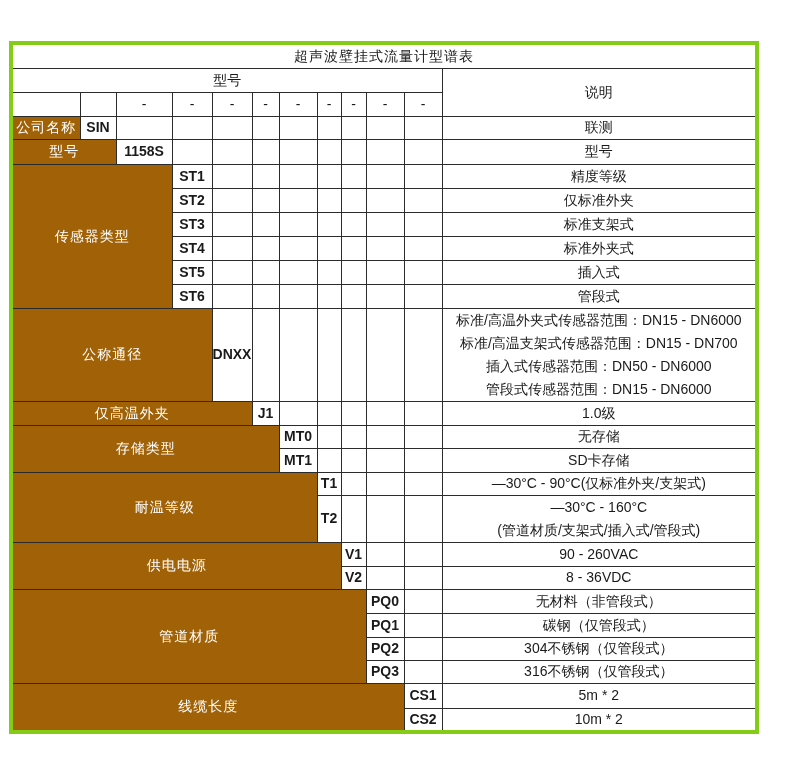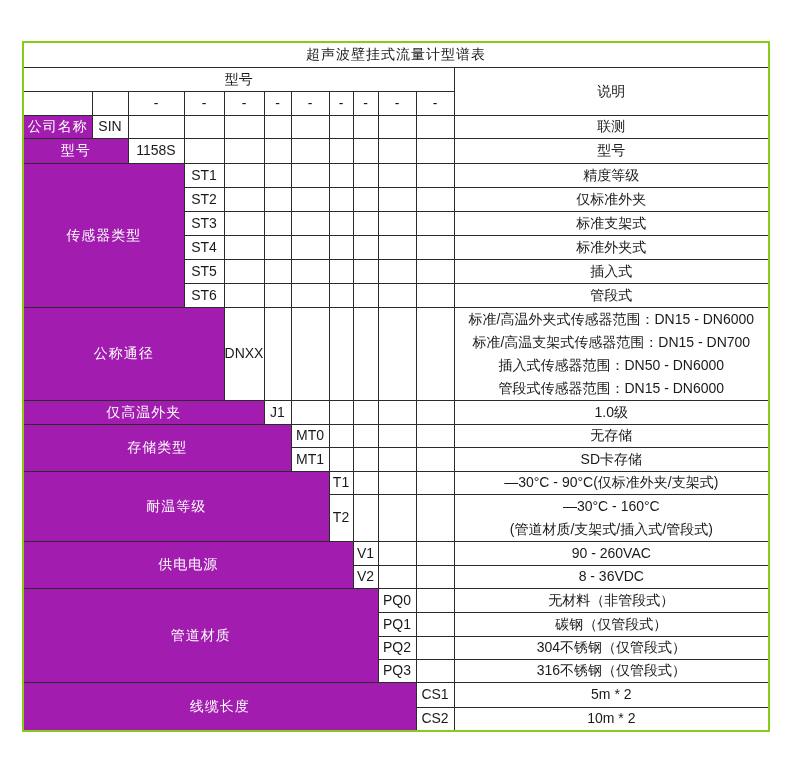--- a/index.html
+++ b/index.html
@@ -9,48 +9,49 @@
     width: 790px;
     height: 783px;
     overflow: hidden;
     font-family: "Liberation Sans", "DejaVu Sans", sans-serif;
     color: #1a1a1a;
   }
   table.spec {
     border-collapse: collapse;
     table-layout: fixed;
     width: 746px;
-    margin: 41px 0 0 22px;
-    border: 2px solid #84cc16;
+    margin: 41px 0 0 9px;
+    border: 4px solid #84cc16;
   }
   table.spec td {
     border: 1px solid #2b2b2b;
     padding: 0;
     text-align: center;
     vertical-align: middle;
     font-size: 14px;
     line-height: 1.35;
     overflow: hidden;
     white-space: nowrap;
   }
   td.title-cell {
     font-size: 15px;
     letter-spacing: 1px;
   }
   td.hdr {
     font-size: 15px;
   }
   td.blue {
-    background: #a21caf;
+    background: #a16207;
     color: #ffffff;
     font-size: 15px;
     letter-spacing: 1px;
   }
   td.code {
     font-size: 15px;
+    font-weight: bold;
   }
   td.desc {
     font-size: 14px;
   }
   td.desc .line {
     line-height: 23px;
   }
   td.dash {
     font-size: 14px;
   }

